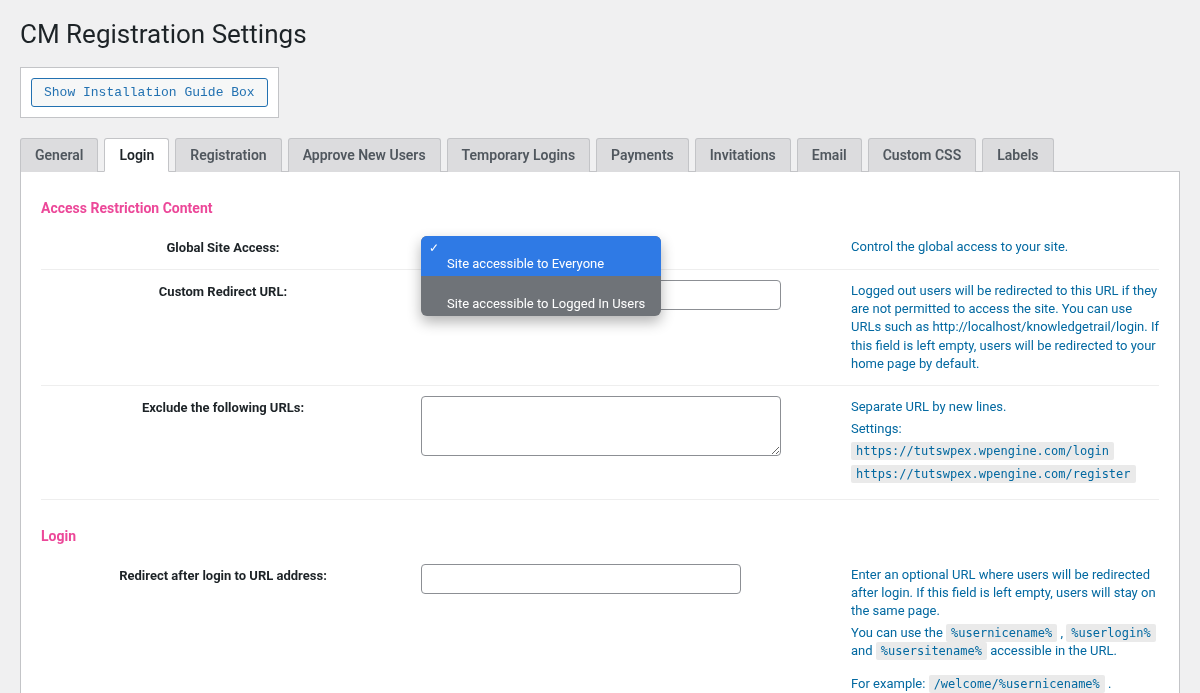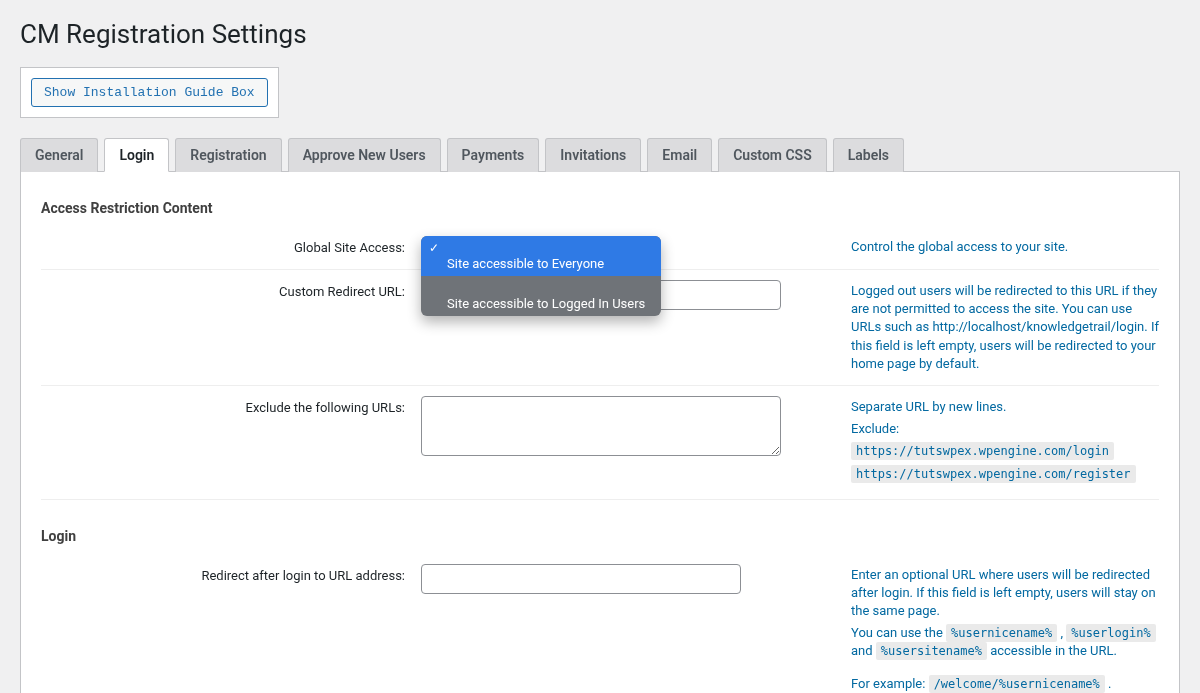--- a/index.html
+++ b/index.html
@@ -63,33 +63,32 @@
   .panel {
     background: #fff;
     border: 1px solid #c3c4c7;
     border-top: none;
     padding: 16px 20px 40px;
   }
   h3.section {
     font-size: 14px;
     font-weight: 700;
     margin: 12px 0 10px;
-    color: #404040;
+    color: #ec4899;
   }
   table.form-table {
     width: 100%;
     border-collapse: collapse;
   }
   table.form-table tr {
     border-bottom: 1px solid #eee;
   }
   table.form-table th {
     width: 380px;
-    text-align: right;
-    font-weight: 400;
+    font-weight: 700;
     vertical-align: top;
     padding: 14px 16px 14px 0;
     color: #1d2327;
     font-size: 13px;
   }
   table.form-table td.field {
     padding: 10px 10px 10px 0;
     vertical-align: top;
     width: 390px;
   }
@@ -161,20 +160,21 @@
 
   <div class="guide-box">
     <a class="guide-link">Show Installation Guide Box</a>
   </div>
 
   <div class="tabs">
     <div class="tab">General</div>
     <div class="tab active">Login</div>
     <div class="tab">Registration</div>
     <div class="tab">Approve New Users</div>
+    <div class="tab">Temporary Logins</div>
     <div class="tab">Payments</div>
     <div class="tab">Invitations</div>
     <div class="tab">Email</div>
     <div class="tab">Custom CSS</div>
     <div class="tab">Labels</div>
   </div>
 
   <div class="panel">
 
     <h3 class="section">Access Restriction Content</h3>
@@ -199,21 +199,21 @@
         </td>
         <td class="help">Logged out users will be redirected to this URL if they are not permitted to access the site. You can use URLs such as http://localhost/knowledgetrail/login. If this field is left empty, users will be redirected to your home page by default.</td>
       </tr>
       <tr>
         <th>Exclude the following URLs:</th>
         <td class="field">
           <textarea class="text-input" style=""></textarea>
         </td>
         <td class="help">
           <p>Separate URL by new lines.</p>
-          <p>Exclude:</p>
+          <p>Settings:</p>
           <p><code class="inline">https://tutswpex.wpengine.com/login</code></p>
           <p><code class="inline">https://tutswpex.wpengine.com/register</code></p>
         </td>
       </tr>
     </tbody>
       </table>
 
     <h3 class="section" style="margin-top:28px">Login</h3>
     <table class="form-table">
       <tbody>

